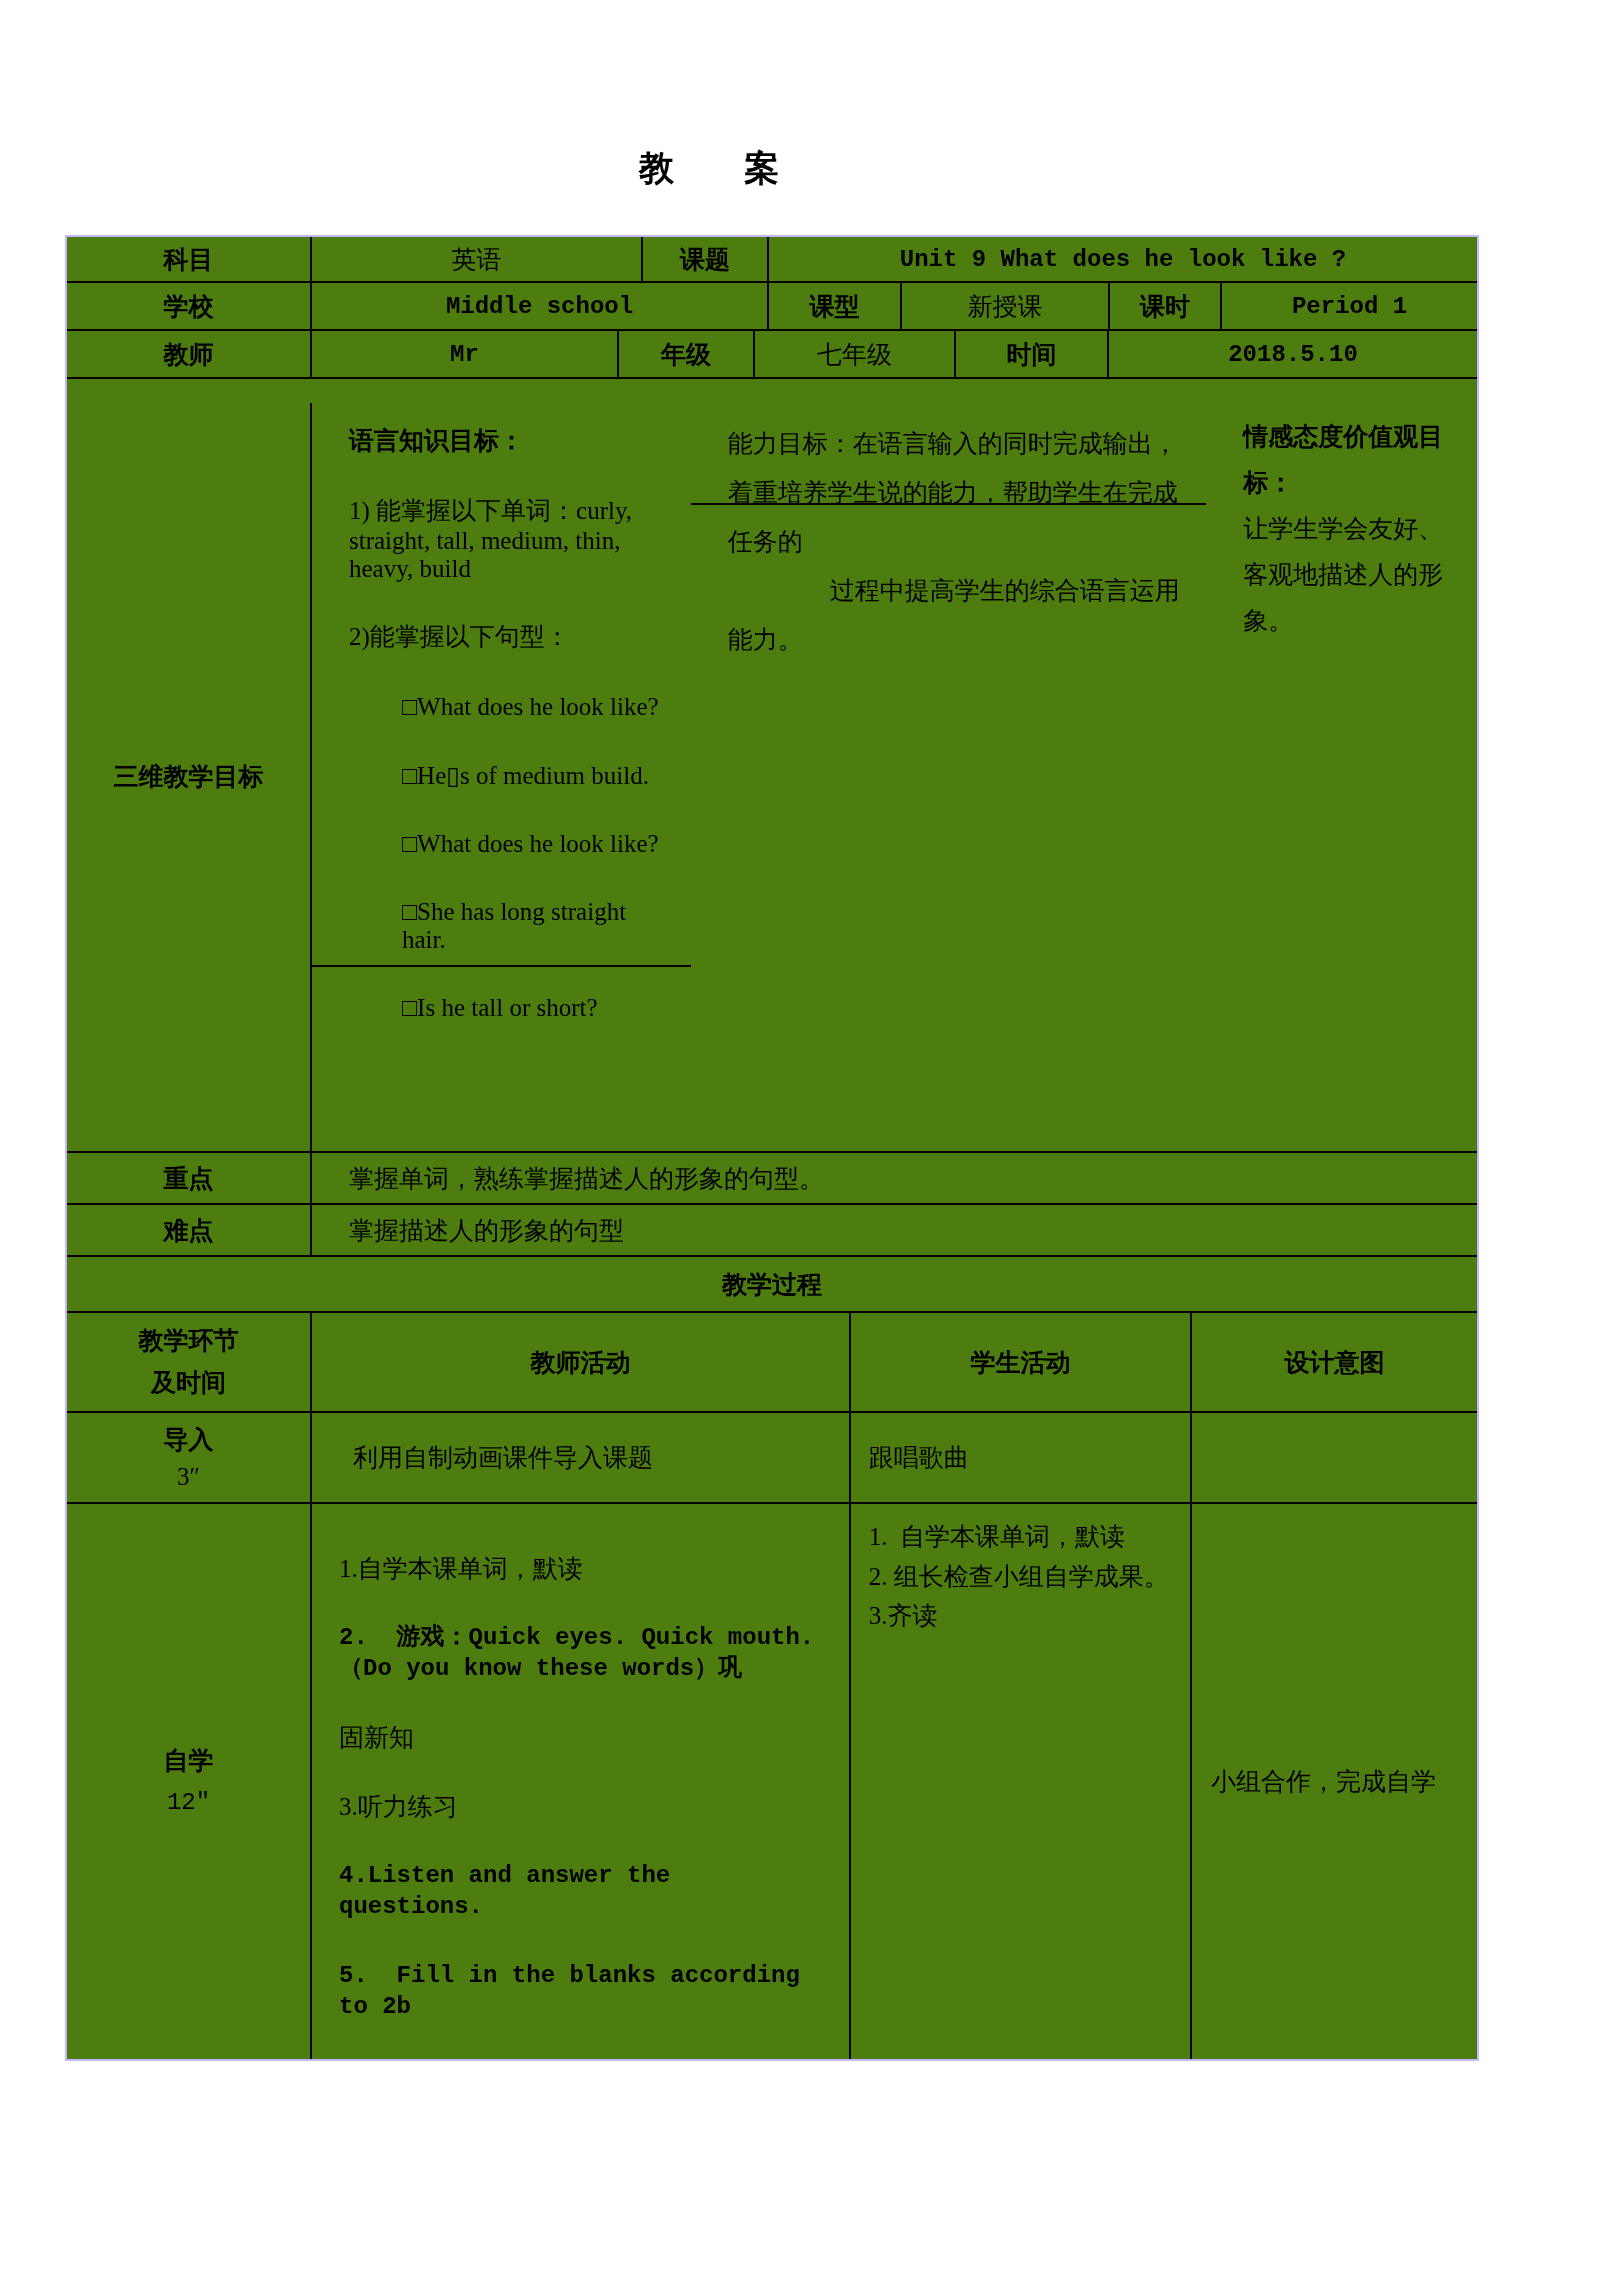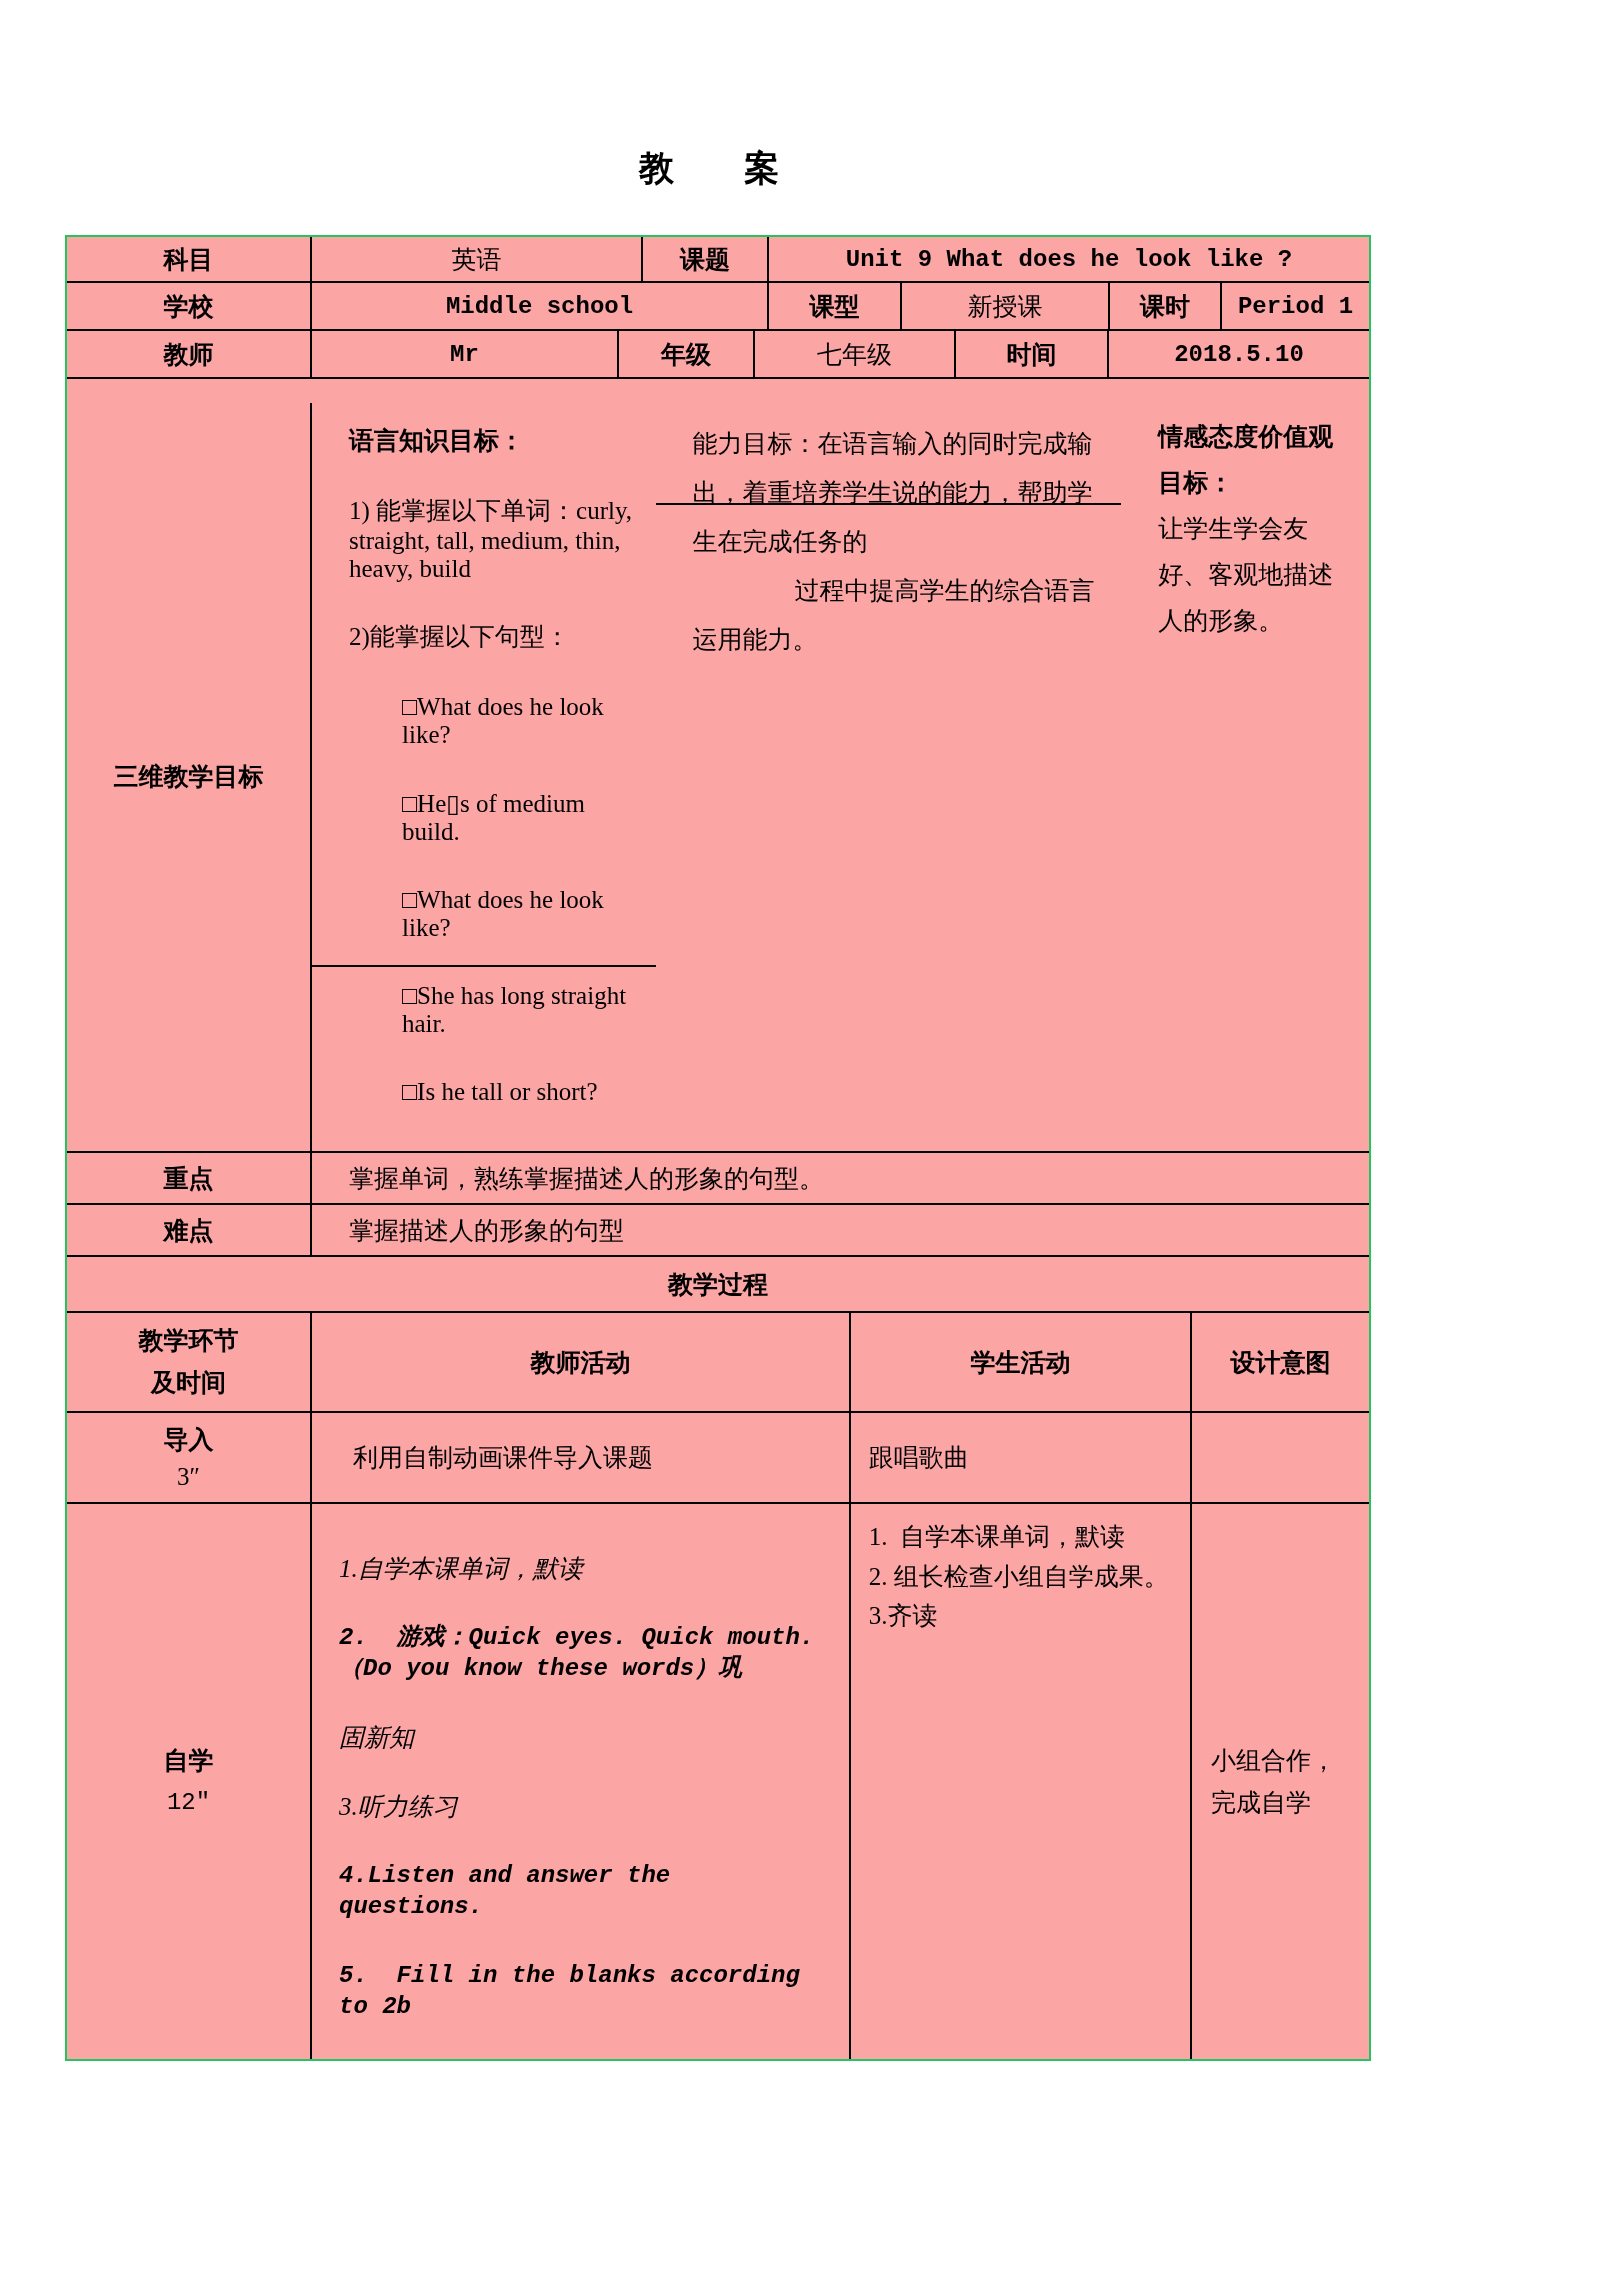--- a/index.html
+++ b/index.html
@@ -1,22 +1,22 @@
 <!DOCTYPE html>
 <html style="font-size:11px"><head>
 <meta charset="utf-8">
 <style>
   html,body{margin:0;padding:0;background:#fff;}
   body{width:1623px;height:2295px;position:relative;color:#000;
        font-family:"Liberation Serif","DejaVu Serif",serif;font-size:25px;}
   .page{position:absolute;inset:0;background:#fff;}
   .doc-title{position:absolute;top:145px;left:65px;width:1306px;text-align:center;
              font-size:35px;font-weight:bold;letter-spacing:17.7px;}
-  .tbl{position:absolute;top:235px;left:65px;width:1306px;border:2px solid #22c55e;
-       box-sizing:border-box;background:#fca5a5;}
+  .tbl{position:absolute;top:235px;left:65px;width:1414px;border:2px solid #c4b5fd;
+       box-sizing:border-box;background:#4d7c0f;}
   .row{display:flex;border-bottom:2px solid #000;box-sizing:border-box;}
   .row.last{border-bottom:none;}
   .cell{border-right:2px solid #000;box-sizing:border-box;display:flex;
         align-items:center;overflow:hidden;}
   .cell.endc{border-right:none;}
   .cell.ctr{justify-content:center;text-align:center;}
   .cell.top{align-items:flex-start;}
   .bold{font-weight:bold;}
   .mono{font-family:"Liberation Mono","DejaVu Sans Mono",monospace;font-size:24px;}
   .monob{font-family:"Liberation Mono","DejaVu Sans Mono",monospace;font-size:24px;font-weight:bold;}
@@ -130,21 +130,21 @@
       </div>
       <div class="cell" style="width:539px;padding-left:41px;">利用自制动画课件导入课题</div>
       <div class="cell" style="width:341px;padding-left:17.7px;">跟唱歌曲</div>
     </div>
 
     <div class="row last" style="height:555px;">
       <div class="cell ctr stage-cell" style="width:245px;line-height:42px;">
         <div class="bold">自学</div>
         <div class="mono">12″</div>
       </div>
-      <div class="cell top tlines" style="width:539px;padding:49px 20.5px 6.8px 27px;display:block;font-style:italic;">
+      <div class="cell top tlines" style="width:539px;padding:49px 20.5px 6.8px 27px;display:block;">
         <p class="pre">1.自学本课单词，默读</p>
         <p class="pre monob">2.  游戏：Quick eyes. Quick mouth.（Do you know these words）巩</p>
         <p class="pre">固新知</p>
         <p class="pre">3.听力练习</p>
         <p class="pre monob">4.Listen and answer the questions.</p>
         <p class="pre monob">5.  Fill in the blanks according to 2b</p>
       </div>
       <div class="cell top slines" style="width:341px;padding:16.4px 13.6px 6.8px 17.7px;display:block;">
         <p class="pre">1.  自学本课单词，默读</p>
         <p class="pre">2. 组长检查小组自学成果。</p>

